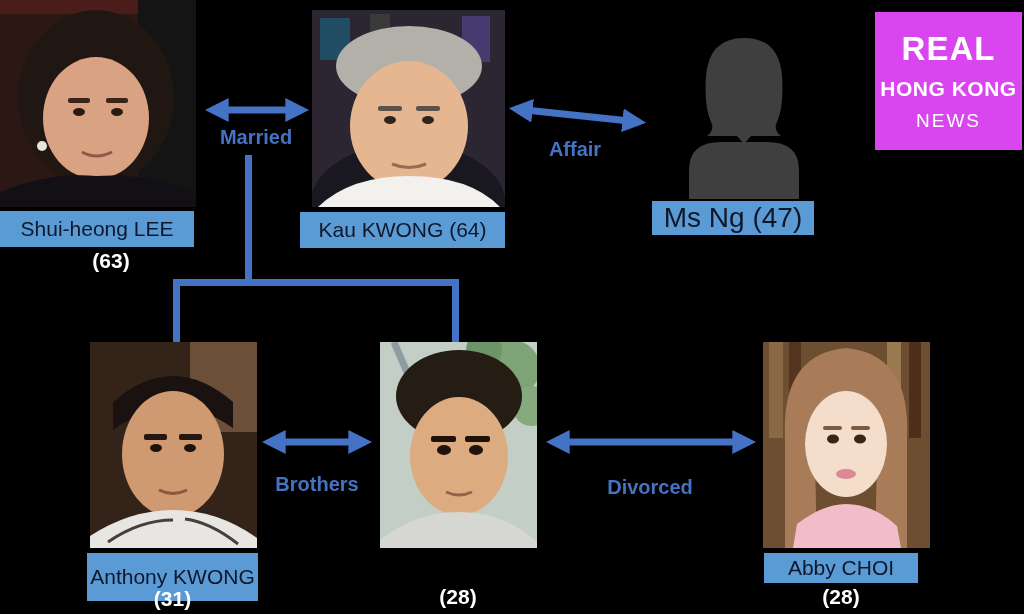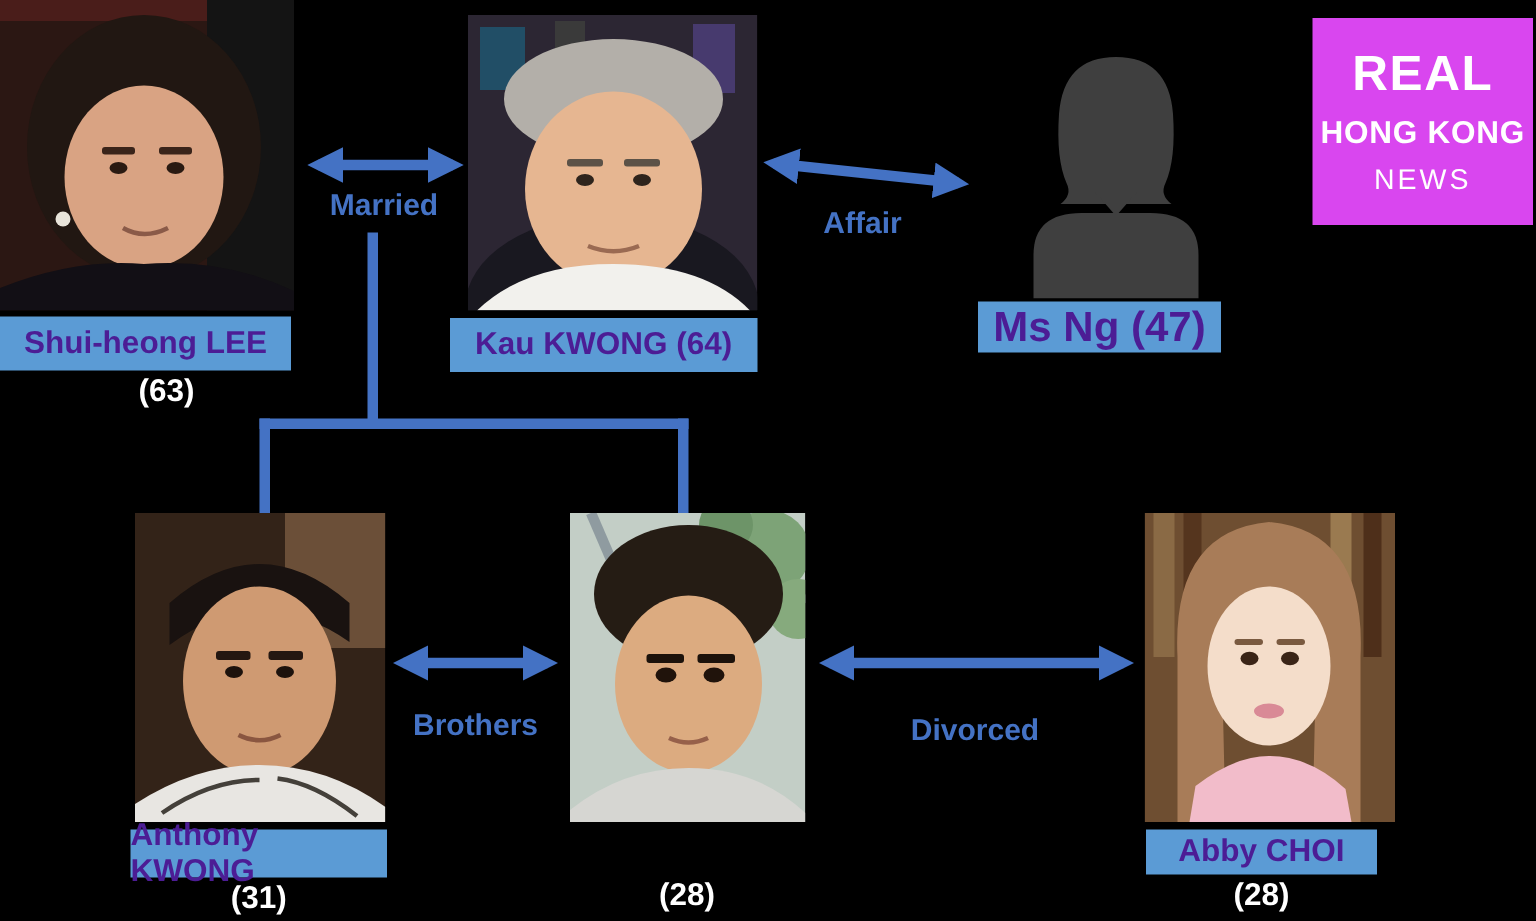--- a/index.html
+++ b/index.html
@@ -3,21 +3,21 @@
 <meta charset="utf-8">
 <style>
   * { margin:0; padding:0; box-sizing:border-box; }
   html,body { background:#000; }
   body { font-family:"Liberation Sans", sans-serif; }
   .canvas { position:relative; width:1024px; height:614px; background:#000000; overflow:hidden; }
 
   .photo { position:absolute; overflow:hidden; }
   .photo svg { display:block; width:100%; height:100%; }
 
-  .plabel { position:absolute; background:#5b9bd5; color:#4c1d95; font-weight:bold;
+  .plabel { position:absolute; background:#5b9bd5; color:#0f172a; font-weight:normal;
             display:flex; align-items:center; justify-content:center; font-size:21px; }
   .age    { position:absolute; color:#ffffff; font-weight:bold; font-size:21px; text-align:center; }
   .rel    { position:absolute; color:#4472c4; font-weight:bold; font-size:20px; text-align:center; }
   .tline  { position:absolute; background:#4472c4; }
   .arrow  { position:absolute; }
 
   
   #photo-lee   { left:0px;   top:0px;  width:196px; height:207px; }
   #label-lee   { left:0px;   top:211px; width:194px; height:36px; }
   #age-lee     { left:0px;   top:249px; width:194px;padding-left:28px; }
@@ -48,21 +48,21 @@
   #text-divorced  { left:580px; top:476px; width:140px; }
 
   
   #tl-parent { left:245px; top:155px; width:7px;   height:131px; }
   #tl-horiz  { left:173px; top:279px; width:286px; height:7px;  }
   #tl-left   { left:173px; top:279px; width:7px;   height:63px; }
   #tl-right  { left:452px; top:279px; width:7px;   height:63px; }
 
   
   #photo-anthony { left:90px;  top:342px; width:167px; height:206px; }
-  #label-anthony { left:87px;  top:553px; width:171px; height:32px; }
+  #label-anthony { left:87px;  top:553px; width:171px; height:48px; }
   #age-anthony   { left:87px;  top:587px; width:171px; }
 
   #photo-alex    { left:380px; top:342px; width:157px; height:206px; }
   #label-alex    { left:373px; top:553px; width:170px; height:30px; }
   #age-alex      { left:373px; top:585px; width:170px; }
 
   #photo-abby    { left:763px; top:342px; width:167px; height:206px; }
   #label-abby    { left:764px; top:553px; width:154px; height:30px; }
   #age-abby      { left:764px; top:585px; width:154px; }
 </style>

